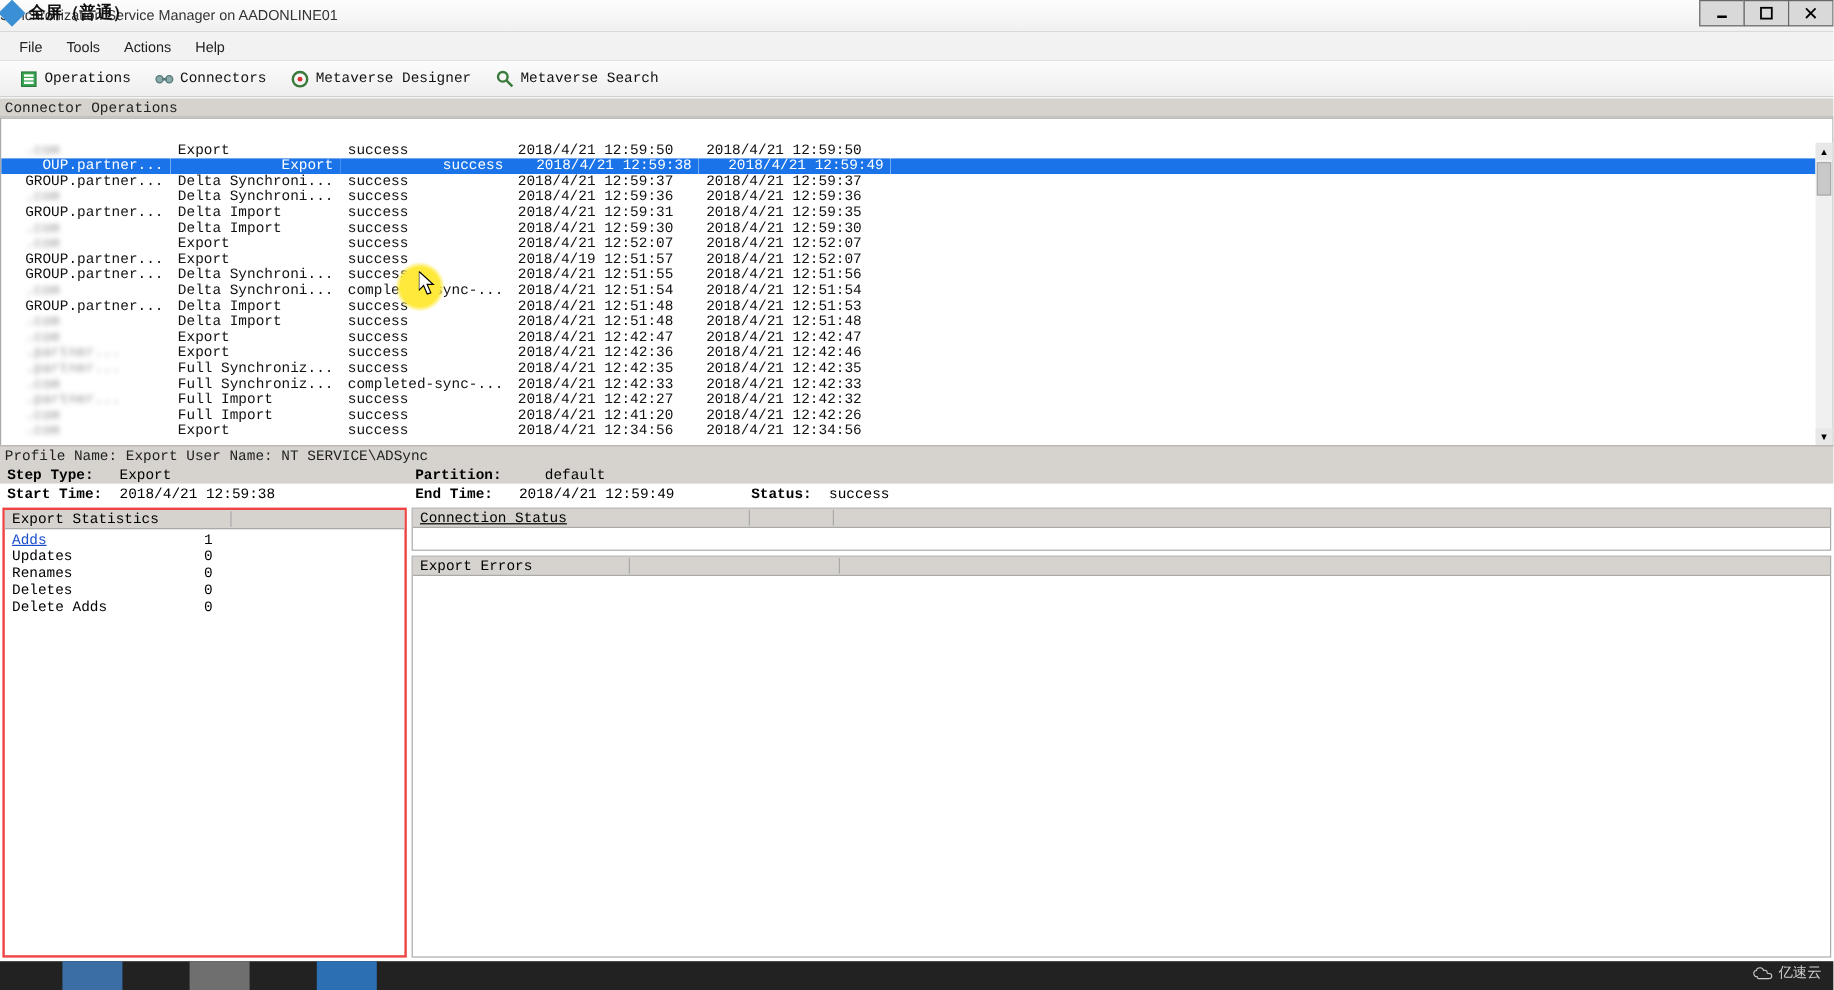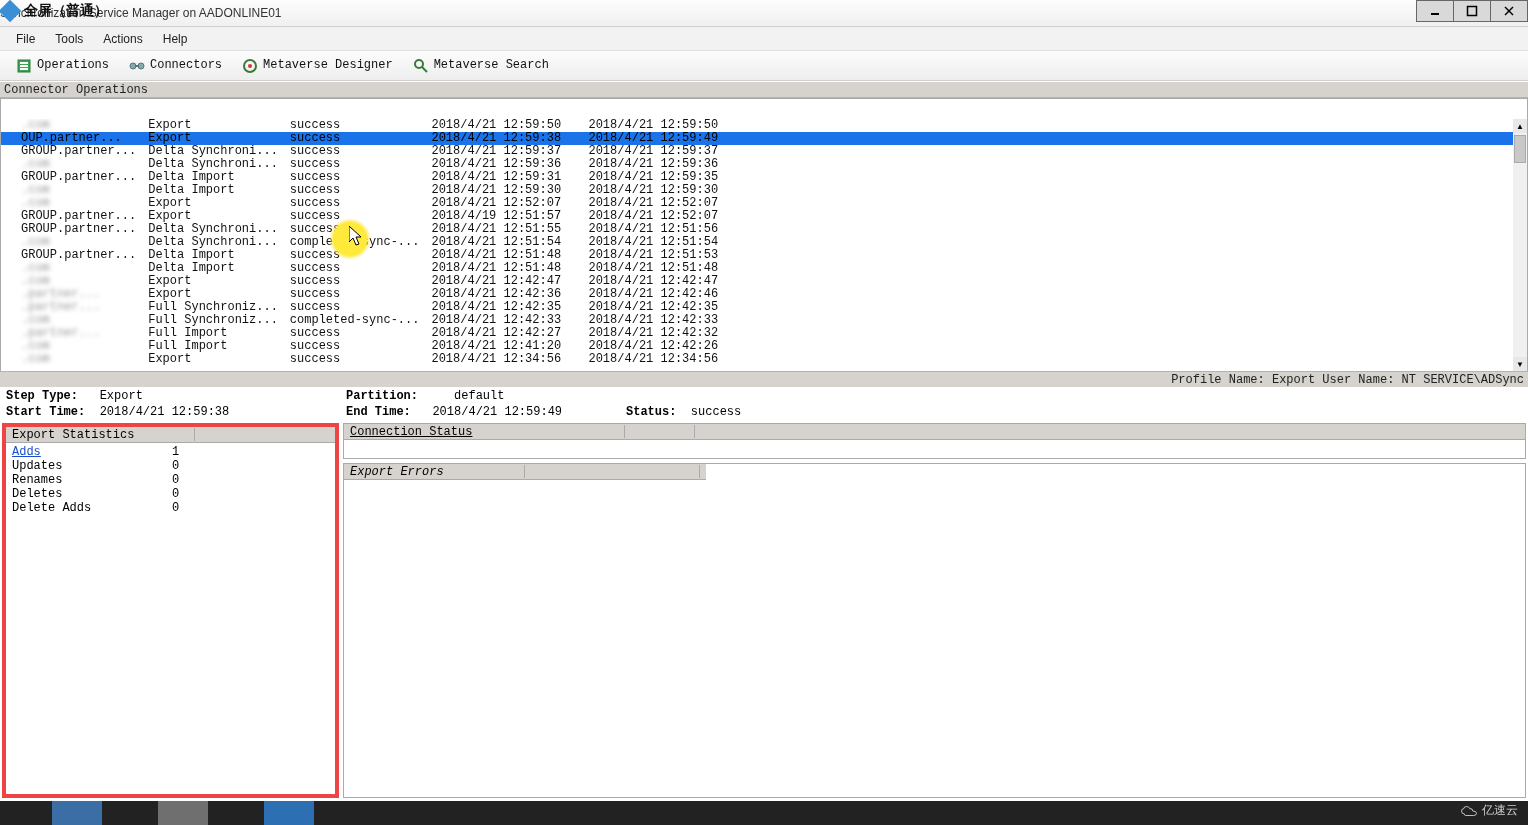--- a/index.html
+++ b/index.html
@@ -26,60 +26,60 @@
   .toolbar .tool-btn .ico { width:16px; height:16px; }
 
   
   .grid-title { position:absolute; top:82px; left:0; right:0; height:16px; background:#d6d3ce; padding:1px 4px; font-family:"Courier New",monospace; font-size:12px; color:#222; border-bottom:1px solid #b6b3ae;}
 
   
   .ops-wrap { position:absolute; top:98px; left:0; right:0; bottom:453px; border:1px solid #aaa; background:#fff; }
   .ops-table { width:100%; border-collapse:collapse; font-family:"Courier New",monospace; font-size:12px;}
   .ops-table thead th { text-align:left; font-weight:normal; background:linear-gradient(#fdfdfd,#e8e8e8); border-right:1px solid #d0d0d0; border-bottom:1px solid #c0c0c0; padding:2px 6px; height:18px; }
   .ops-table tbody td { padding:0 6px; height:13px; line-height:13px; white-space:nowrap; overflow:hidden; color:#111; }
-  .ops-table tbody tr.selected td { background:#1a73e8; color:#000000; }
+  .ops-table tbody tr.selected td { background:#1a73e8; color:#ffffff;text-align:right; }
   .ops-table tbody td:first-child { padding-left:20px; }
 
   .ops-body { position:absolute; top:20px; left:0; right:14px; bottom:0; overflow:hidden;}
   .ops-scrollbar { position:absolute; top:20px; right:0; bottom:0; width:14px; background:#f0f0f0;}
   .ops-scrollbar .thumb { position:absolute; left:1px; right:1px; top:16px; height:28px; background:#c8c8c8; border:1px solid #aaa;}
   .ops-scrollbar .arrow { position:absolute; left:0; right:0; height:14px; background:#e8e8e8; display:flex; align-items:center; justify-content:center; font-size:8px;}
   .ops-scrollbar .arrow.up { top:0;}
   .ops-scrollbar .arrow.down { bottom:0;}
 
   
   col.c-name   { width:122px;}
   col.c-prof   { width:118px;}
   col.c-status { width:115px;}
   col.c-start  { width:157px;}
   col.c-end    { width:160px;}
   col.c-pad    { }
 
   
-  .details-header { position:absolute; left:0; right:0; top:371px; height:16px; background:#d6d3ce; font-family:"Courier New",monospace; font-size:12px; padding:1px 4px; color:#222; border-top:1px solid #b6b3ae;text-align:right;}
+  .details-header { position:absolute; left:0; right:0; top:371px; height:32px; background:#d6d3ce; font-family:"Courier New",monospace; font-size:12px; padding:1px 4px; color:#222; border-top:1px solid #b6b3ae;}
   .details-info { position:absolute; left:0; right:0; top:387px; height:34px; padding:2px 6px; font-family:"Courier New",monospace; font-size:12px; display:grid; grid-template-columns:340px 280px 260px; row-gap:2px;}
   .details-info .lbl { display:inline-block; font-weight:bold; }
   .details-info .val { }
 
   
   .lower { position:absolute; left:0; right:0; top:421px; bottom:25px; display:flex; }
-  .lower .left-pane { width:337px; border:4px solid #ef4444; margin:2px; display:flex; flex-direction:column;}
+  .lower .left-pane { width:337px; border:2px solid #ef4444; margin:2px; display:flex; flex-direction:column;}
   .lower .right-pane { flex:1; margin:2px; display:flex; flex-direction:column; gap:4px;}
   .pane-head { background:#d6d3ce; font-family:"Courier New",monospace; font-size:12px; padding:1px 6px; height:16px; display:flex; border-bottom:1px solid #aaa;}
   .pane-head .seg { border-right:1px solid #aaa; padding-right:60px;}
   .stats-body { flex:1; font-family:"Courier New",monospace; font-size:12px; padding:2px 6px;}
   .stats-body .row { display:flex; }
   .stats-body .k { width:160px;}
   .stats-body .v { }
   .stats-body .row.link .k { color:#1a4ec9; text-decoration:underline;}
   .conn-box, .err-box { border:1px solid #aaa; }
   .conn-box { height:36px; display:flex; flex-direction:column;text-decoration:underline;}
   .conn-box .body { flex:1;}
   .conn-box .pane-head .seg { flex:0 0 275px;}
-  .err-box { flex:1; display:flex; flex-direction:row;font-style:italic;}
+  .err-box { flex:1; display:flex; flex-direction:column;}
   .err-box .pane-head .seg { flex:0 0 175px;}
   .err-box .body { flex:1;}
 
   
   .taskbar { position:absolute; left:0; right:0; bottom:0; height:24px; background:#222;}
   .taskbar .tile { position:absolute; bottom:0; width:50px; height:24px;}
   .taskbar .tile:nth-child(1){ left:52px; background:#3a6ea5;}
   .taskbar .tile:nth-child(2){ left:158px; background:#6f6f6f;}
   .taskbar .tile:nth-child(3){ left:264px; background:#2c6fb3;}
 

